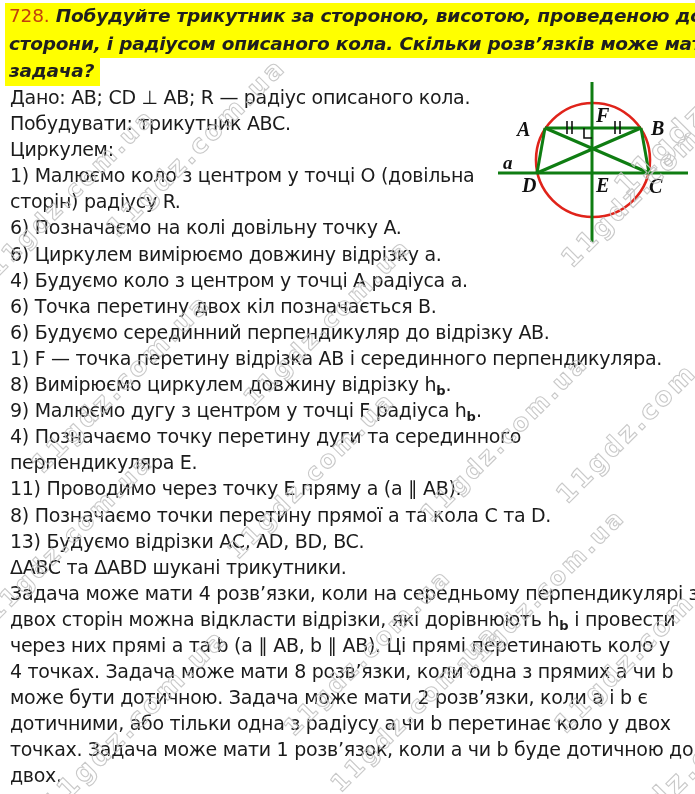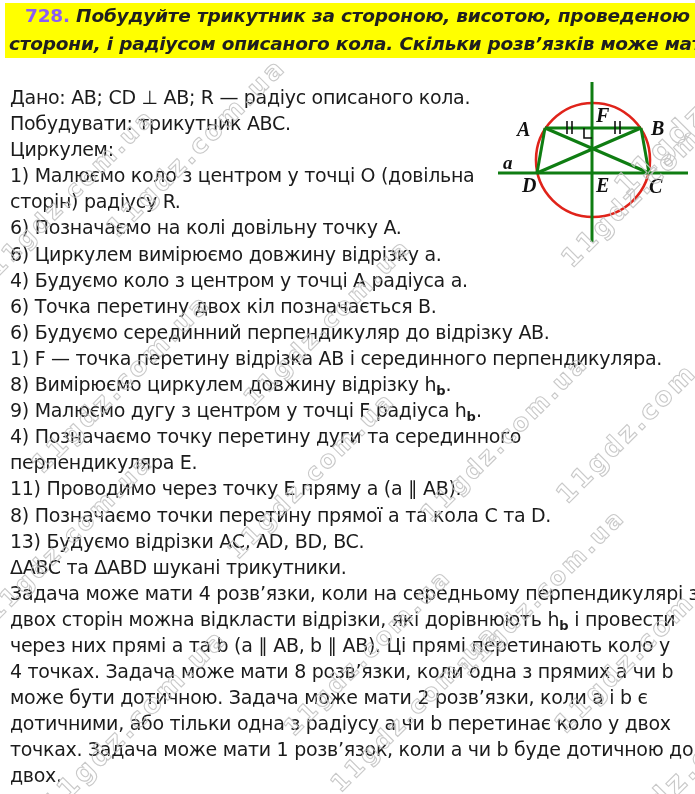--- a/index.html
+++ b/index.html
@@ -12,21 +12,21 @@
   #title{position:absolute;left:5px;top:3px;z-index:2;}
   .hl-line{
     display:block;width:max-content;white-space:nowrap;
     background:#ffff00;
     padding:1px 6px 2px 4px;
     font-size:18.5px;line-height:24.5px;
     font-style:italic;font-weight:bold;color:#1f1f1f;
     letter-spacing:-0.2px;
   }
   .hl-line .num{
-    font-style:normal;color:#8b5cf6;font-weight:bold;margin-left:16px;
+    font-style:normal;color:#c2410c;font-weight:normal;
   }
   
   #bodytext{position:absolute;left:10px;top:84px;z-index:2;}
   .bline{
     white-space:nowrap;
     font-size:19px;line-height:26.1px;height:26.1px;
     color:#1b1b1b;letter-spacing:-0.3px;
   }
   .bline .sub{
     font-size:13px;font-weight:bold;vertical-align:-4px;letter-spacing:0;
@@ -46,20 +46,21 @@
     transform:rotate(-45deg);transform-origin:0 0;
     opacity:0.9;
   }
 </style>
 </head>
 <body>
 
 <div id="title">
     <div class="hl-line"><span class="num">728.</span><span> Побудуйте трикутник за стороною, висотою, проведеною до цієї</span></div>
     <div class="hl-line"><span>сторони, і радіусом описаного кола. Скільки розв’язків може мати</span></div>
+    <div class="hl-line"><span>задача?</span></div>
   </div>
 
 <div id="bodytext">
     <div class="bline"><span>Дано: AB; CD ⊥ AB; R — радіус описаного кола.</span></div>
     <div class="bline"><span>Побудувати: трикутник ABC.</span></div>
     <div class="bline"><span>Циркулем:</span></div>
     <div class="bline"><span>1) Малюємо коло з центром у точці O (довільна</span></div>
     <div class="bline"><span>сторін) радіусу R.</span></div>
     <div class="bline"><span>6) Позначаємо на колі довільну точку A.</span></div>
     <div class="bline"><span>6) Циркулем вимірюємо довжину відрізку a.</span></div>

